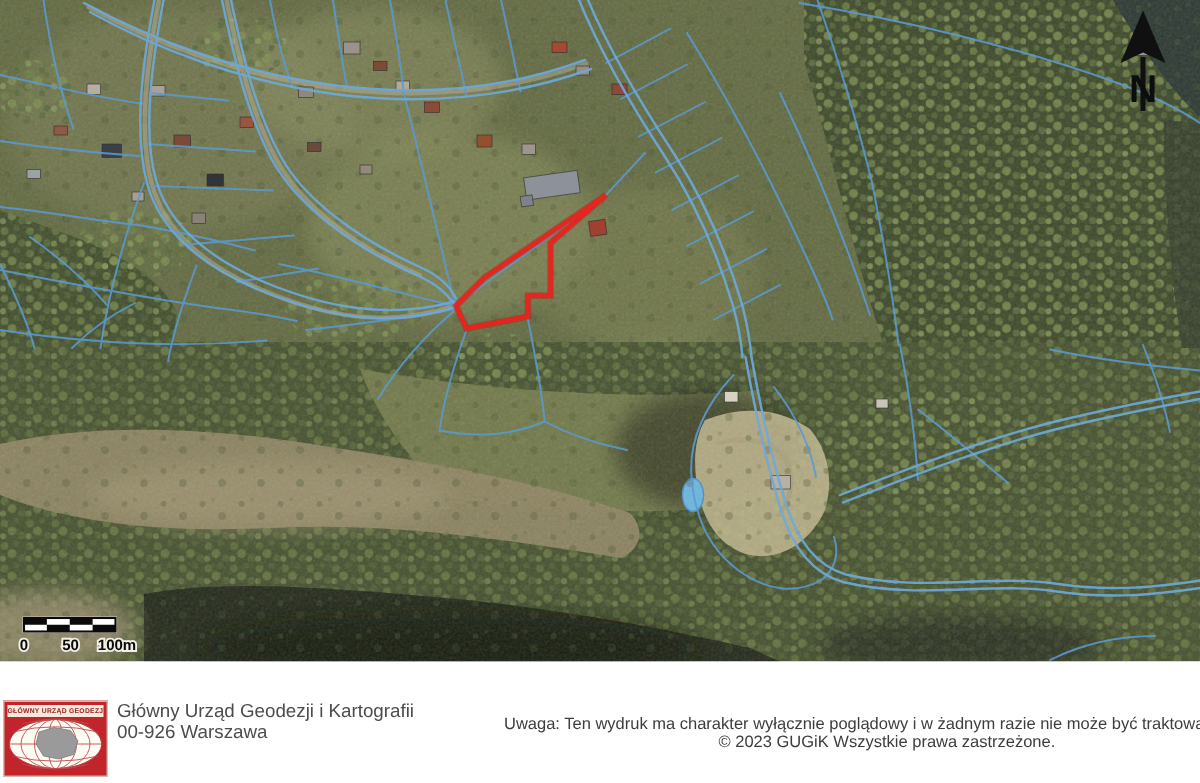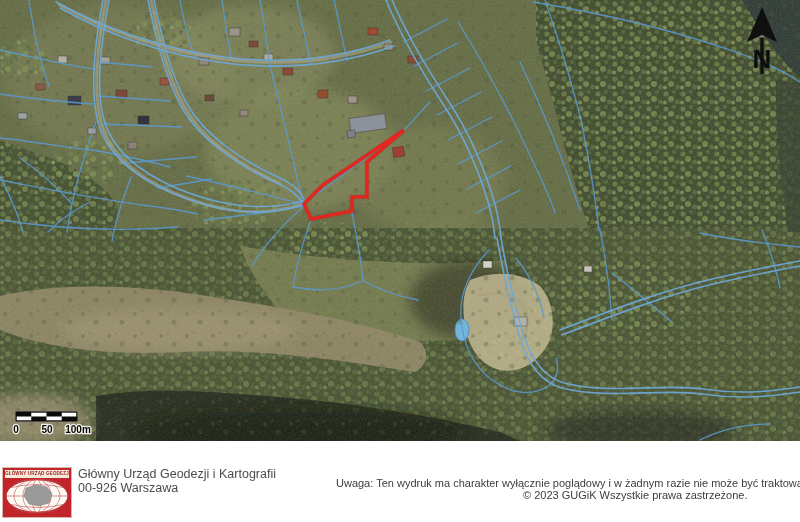--- a/index.html
+++ b/index.html
@@ -10,21 +10,21 @@
           white-space:pre;letter-spacing:.2px;}
   #footer{position:absolute;left:0;top:441px;width:800px;height:81px;background:#ffffff;}
   #logo{position:absolute;left:2px;top:26px;width:70px;height:51px;background:#c2242b;
         border:1px solid #d9b7a8;box-sizing:border-box;}
   #logo-band{position:absolute;left:2px;top:2px;right:2px;height:8px;background:#f3ead9;
              color:#a02025;font-size:4.5px;line-height:8px;text-align:center;white-space:nowrap;
              overflow:hidden;font-weight:700;letter-spacing:.2px;}
   #logo svg{position:absolute;left:0;top:9px;}
   #org-block{position:absolute;left:78px;top:27px;font-size:12.5px;line-height:13.5px;color:#4c4c4c;}
   #notice{position:absolute;left:336px;top:36px;font-size:11px;color:#3d3d3d;white-space:nowrap;}
-  #copyright{position:absolute;left:479px;top:48px;font-size:11px;color:#3d3d3d;white-space:nowrap;margin-left:44px;}
+  #copyright{position:absolute;left:479px;top:48px;font-size:11px;color:#3d3d3d;white-space:nowrap;}
   text{font-family:"Liberation Sans", sans-serif;}
 </style>
 </head>
 <body>
 
 <div id="stage">
 
   <div id="map-wrap">
     <svg width="800" height="441" viewBox="0 0 800 441">
       <defs>

